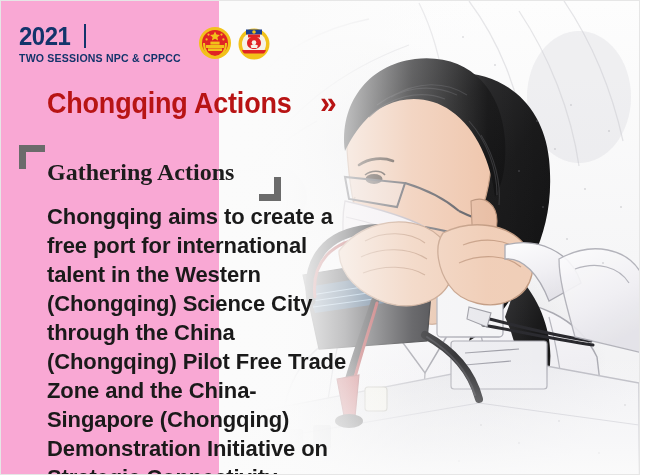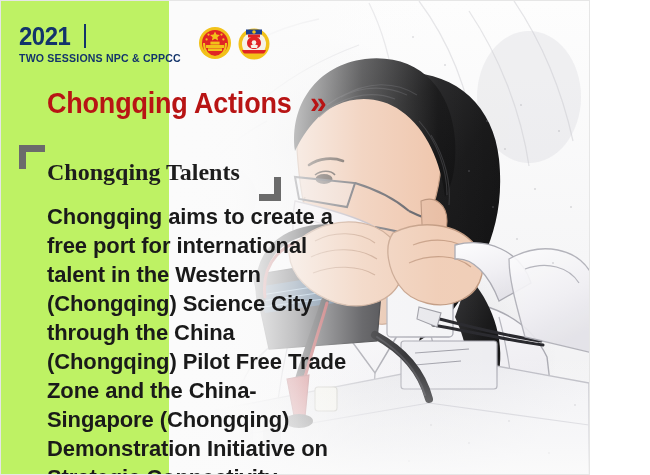--- a/index.html
+++ b/index.html
@@ -4,22 +4,22 @@
 <style>
   * { margin:0; padding:0; box-sizing:border-box; }
   html,body { width:650px; height:475px; }
   body {
     font-family:"Liberation Sans", sans-serif;
     background:#ffffff;
     overflow:hidden;
   }
   #card {
     position:relative;
-    width:590px; height:475px;
-    background:#bef264;
+    width:640px; height:475px;
+    background:#f9a8d4;
     border:1px solid #e6e6e6;
     overflow:hidden;
   }
 
   
   #photo {
     position:absolute;
     right:0; top:0;
     width:420px; height:475px;
     overflow:hidden;
@@ -74,21 +74,21 @@
     font-size:11px; font-weight:700; line-height:1;
     color:#13346b; letter-spacing:0.2px;
     transform:scaleX(0.96); transform-origin:left center;
     white-space:nowrap;
   }
   .emblems { display:flex; gap:5px; margin-left:10px; margin-top:3px; }
 
   
   #headline {
     position:absolute; left:46px; top:87px;
-    display:flex; align-items:center; gap:0;
+    display:flex; align-items:center; gap:10px;
   }
   #headline .ht {
     font-family:"Liberation Sans", sans-serif;
     font-size:29px; font-weight:700; line-height:1;
     color:#b81414; letter-spacing:-0.2px;
     transform:scaleX(0.93); transform-origin:left center;
     white-space:nowrap;
   }
   #headline .chev {
     font-size:30px; font-weight:700; color:#b81414;
@@ -359,18 +359,18 @@
   </div>
 
   <div id="headline">
     <span class="ht">Chongqing Actions</span>
     <span class="chev">»</span>
   </div>
 
   <div id="subtitleWrap">
     <span class="br br-tl"></span>
     <span class="br br-br"></span>
-    <div id="subtitle">Chongqing Talents</div>
+    <div id="subtitle">Gathering Actions</div>
   </div>
 
   <p id="body">Chongqing aims to create a free port for international talent in the Western (Chongqing) Science City through the China (Chongqing) Pilot Free Trade Zone and the China-Singapore (Chongqing) Demonstration Initiative on Strategic Connectivity.</p>
 
 </div>
 
 </body></html>

